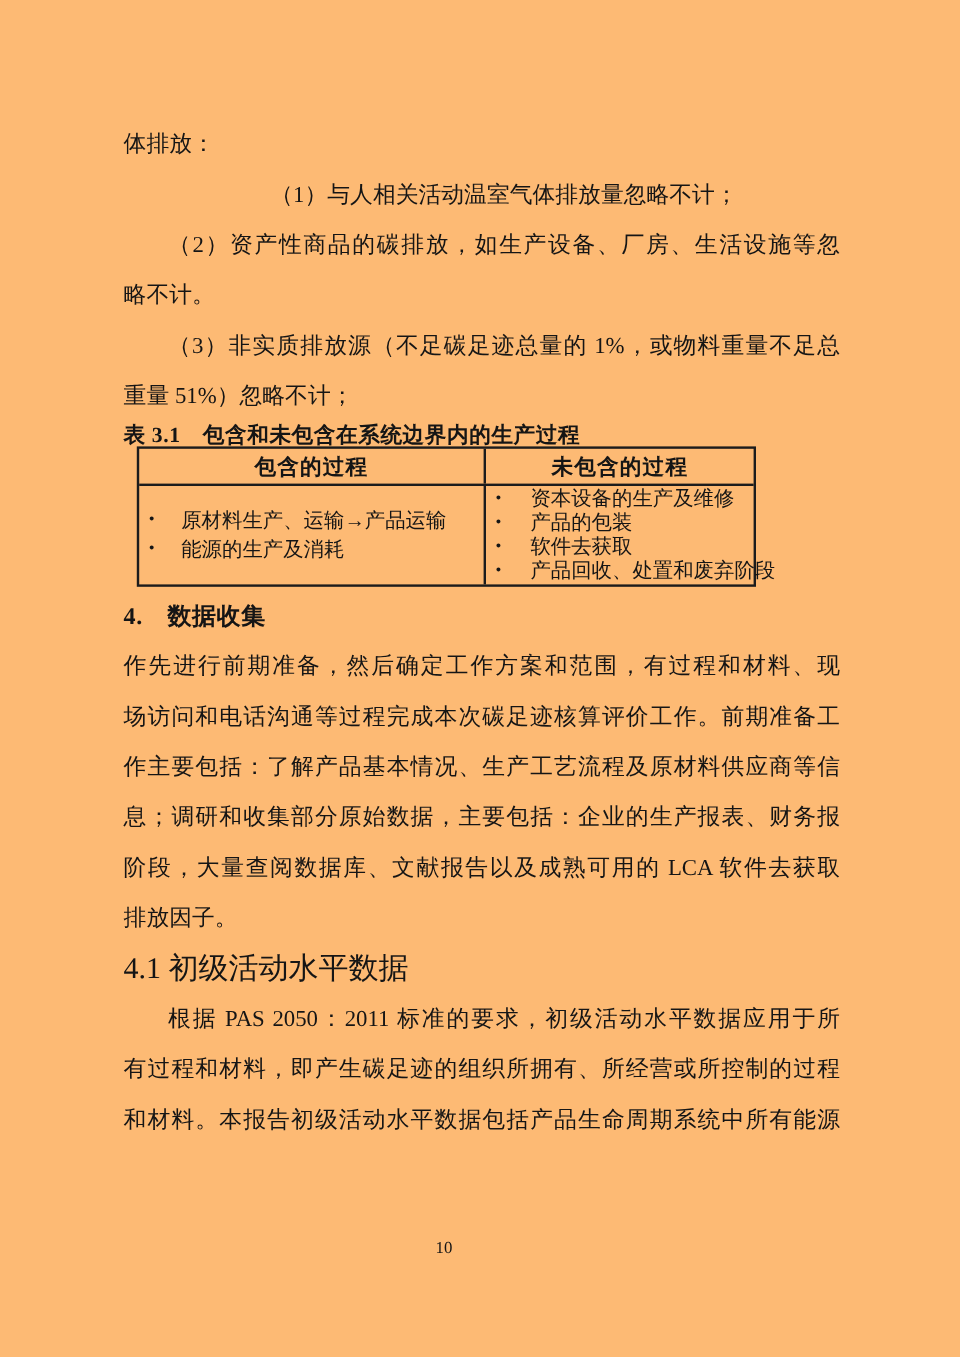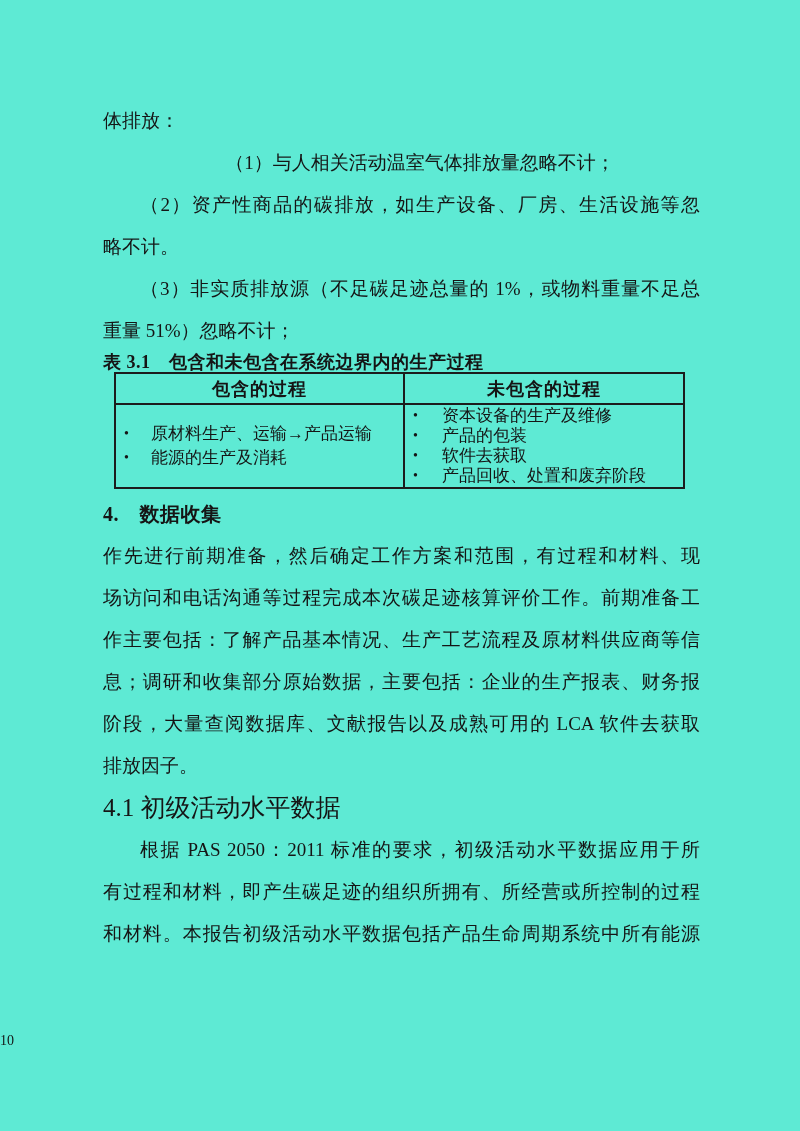--- a/index.html
+++ b/index.html
@@ -4,21 +4,21 @@
 <style>
   html, body {
     margin: 0;
     padding: 0;
     background: #ffffff;
   }
   .page {
     position: relative;
     width: 800px;
     height: 1131px;
-    background: #5eead4;
+    background: #fdba74;
     color: #151515;
     font-family: "Liberation Serif", "DejaVu Serif", serif;
     overflow: hidden;
   }
   .content {
     position: absolute;
     left: 103px;
     top: 100px;
     width: 597px;
   }
@@ -37,21 +37,21 @@
   .tline.indent { text-indent: 37px; text-align: center; }
   .caption {
     font-size: 18px;
     font-weight: bold;
     line-height: 20px;
     text-align: left;
     letter-spacing: 0.5px;
   }
   .btable {
     margin-left: 11px;
-    width: 571px;
+    width: 516px;
     box-sizing: border-box;
     border: 2px solid #1c1c1c;
   }
   .trow { display: flex; }
   .thead-row {
     height: 29px;
     border-bottom: 2px solid #1c1c1c;
   }
   .col-l {
     width: 289px;
@@ -95,20 +95,21 @@
   }
   .h41 {
     font-size: 25px;
     line-height: 42px;
   }
   .pagenum {
     position: absolute;
     top: 1032px;
     left: 0;
     width: 740px;
+    text-align: center;
     font-size: 14px;
     line-height: 18px;
   }
 </style>
 </head>
 <body>
 
 <div class="page">
   <div class="content">
 

